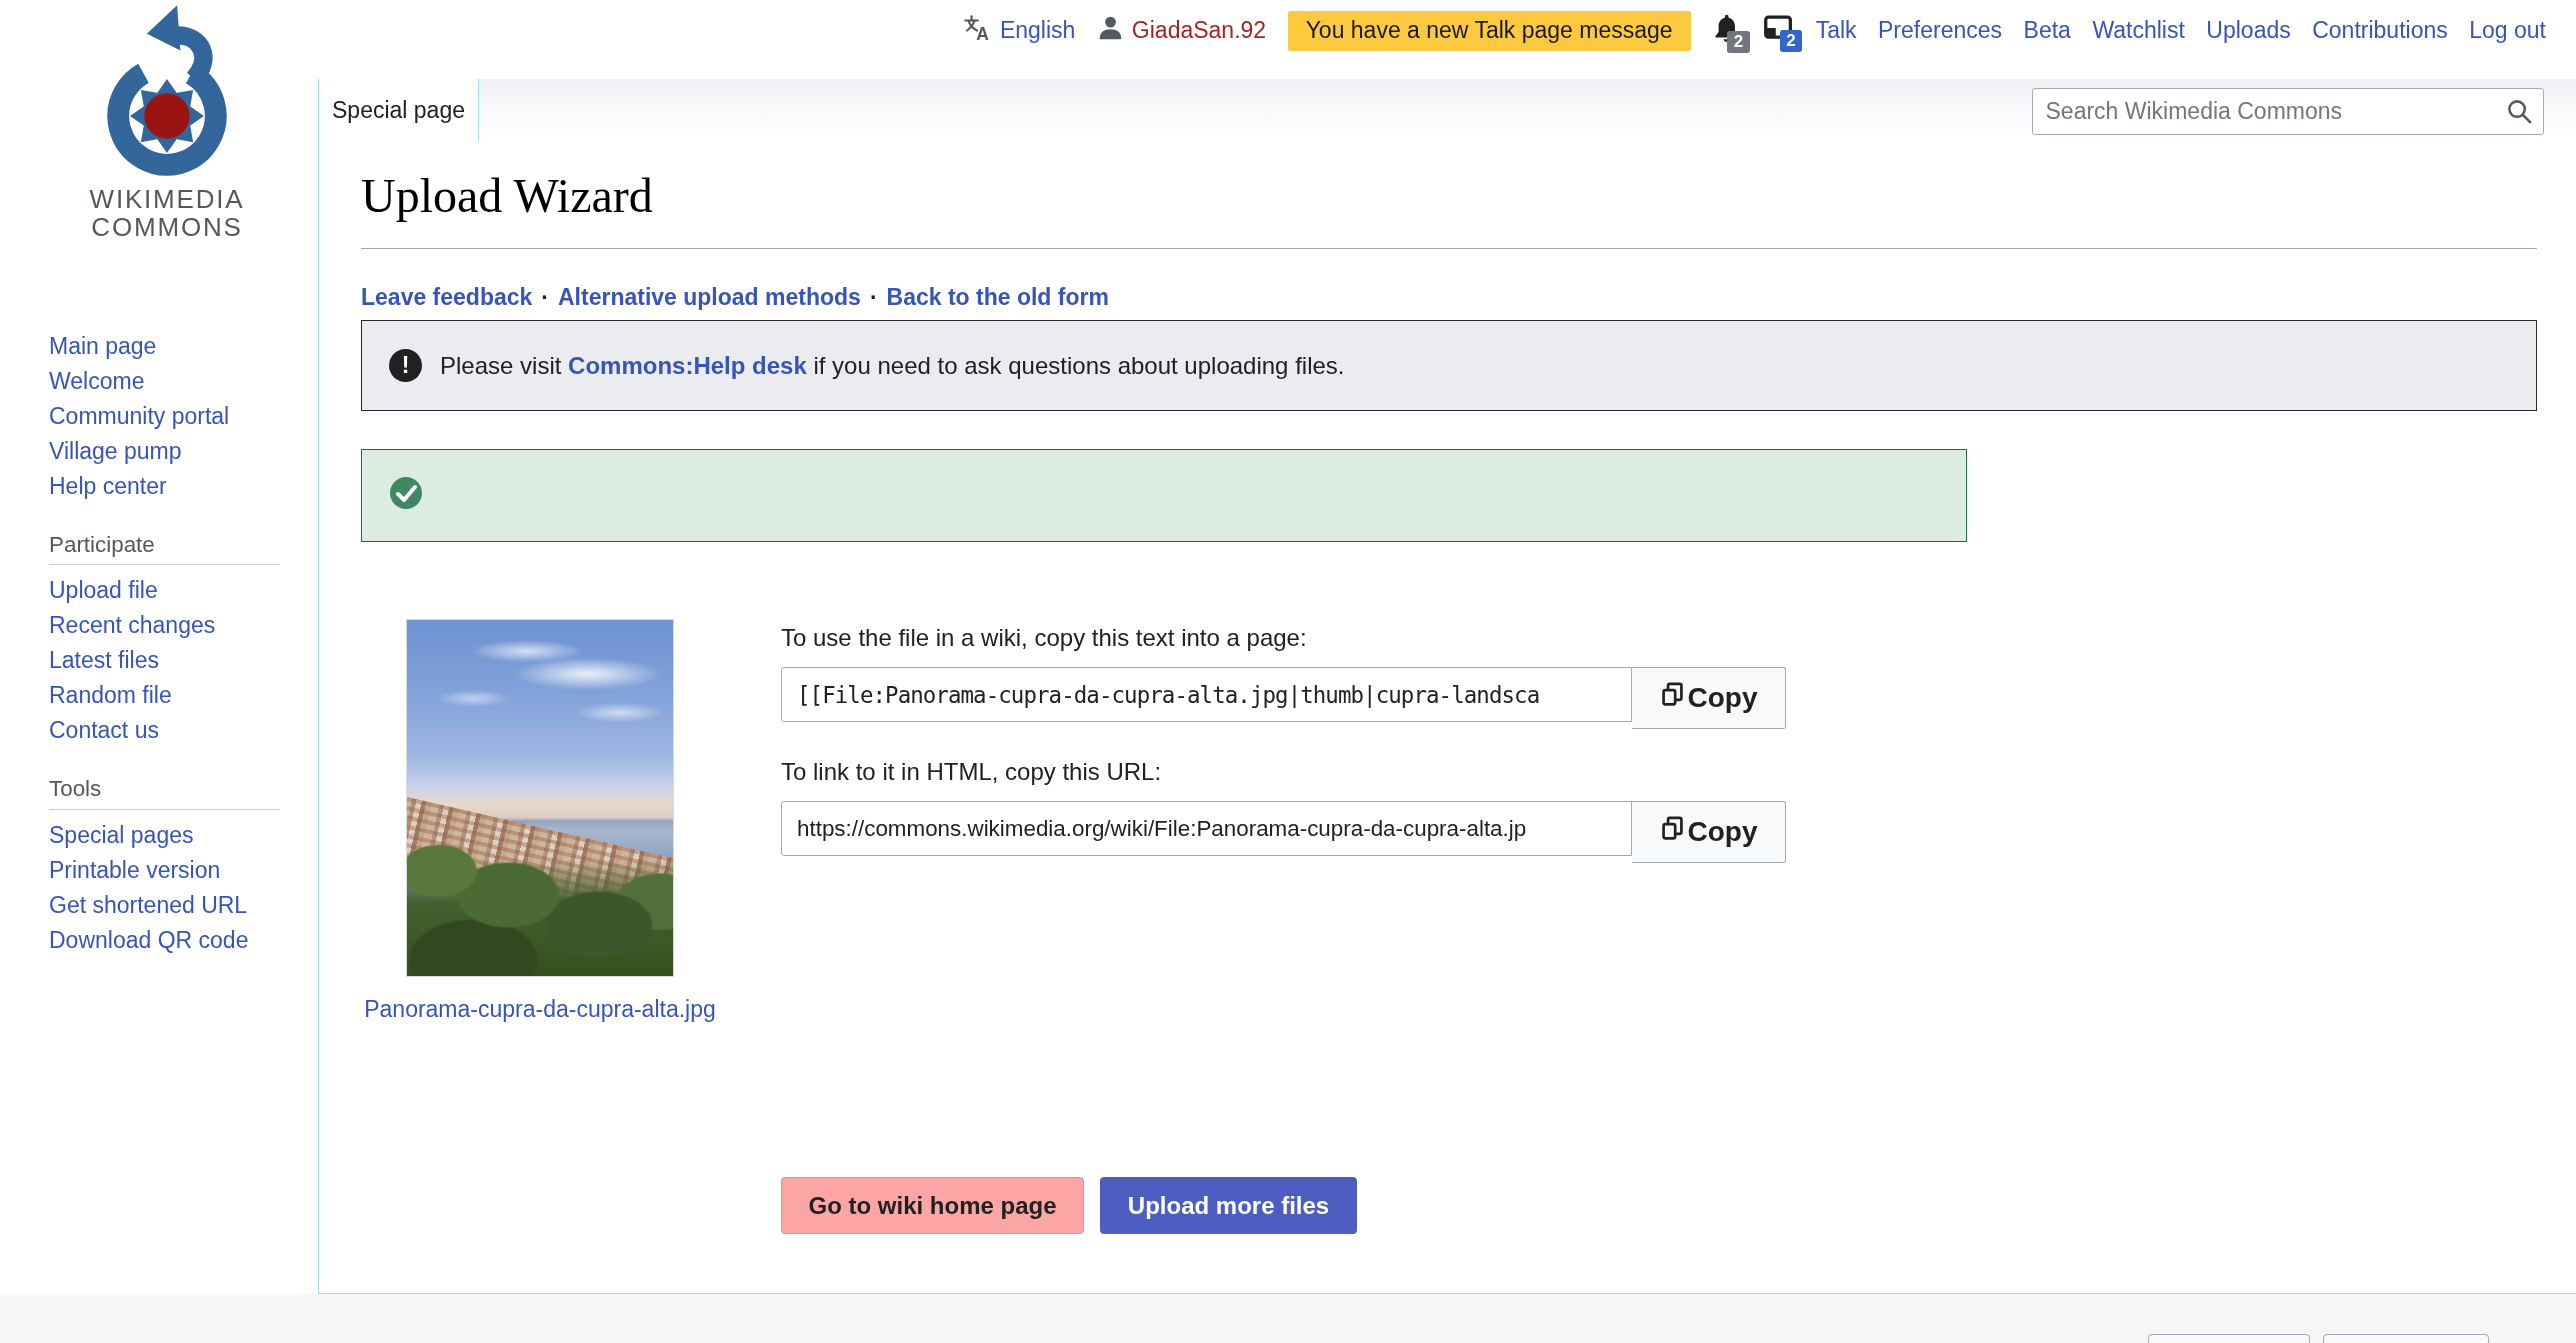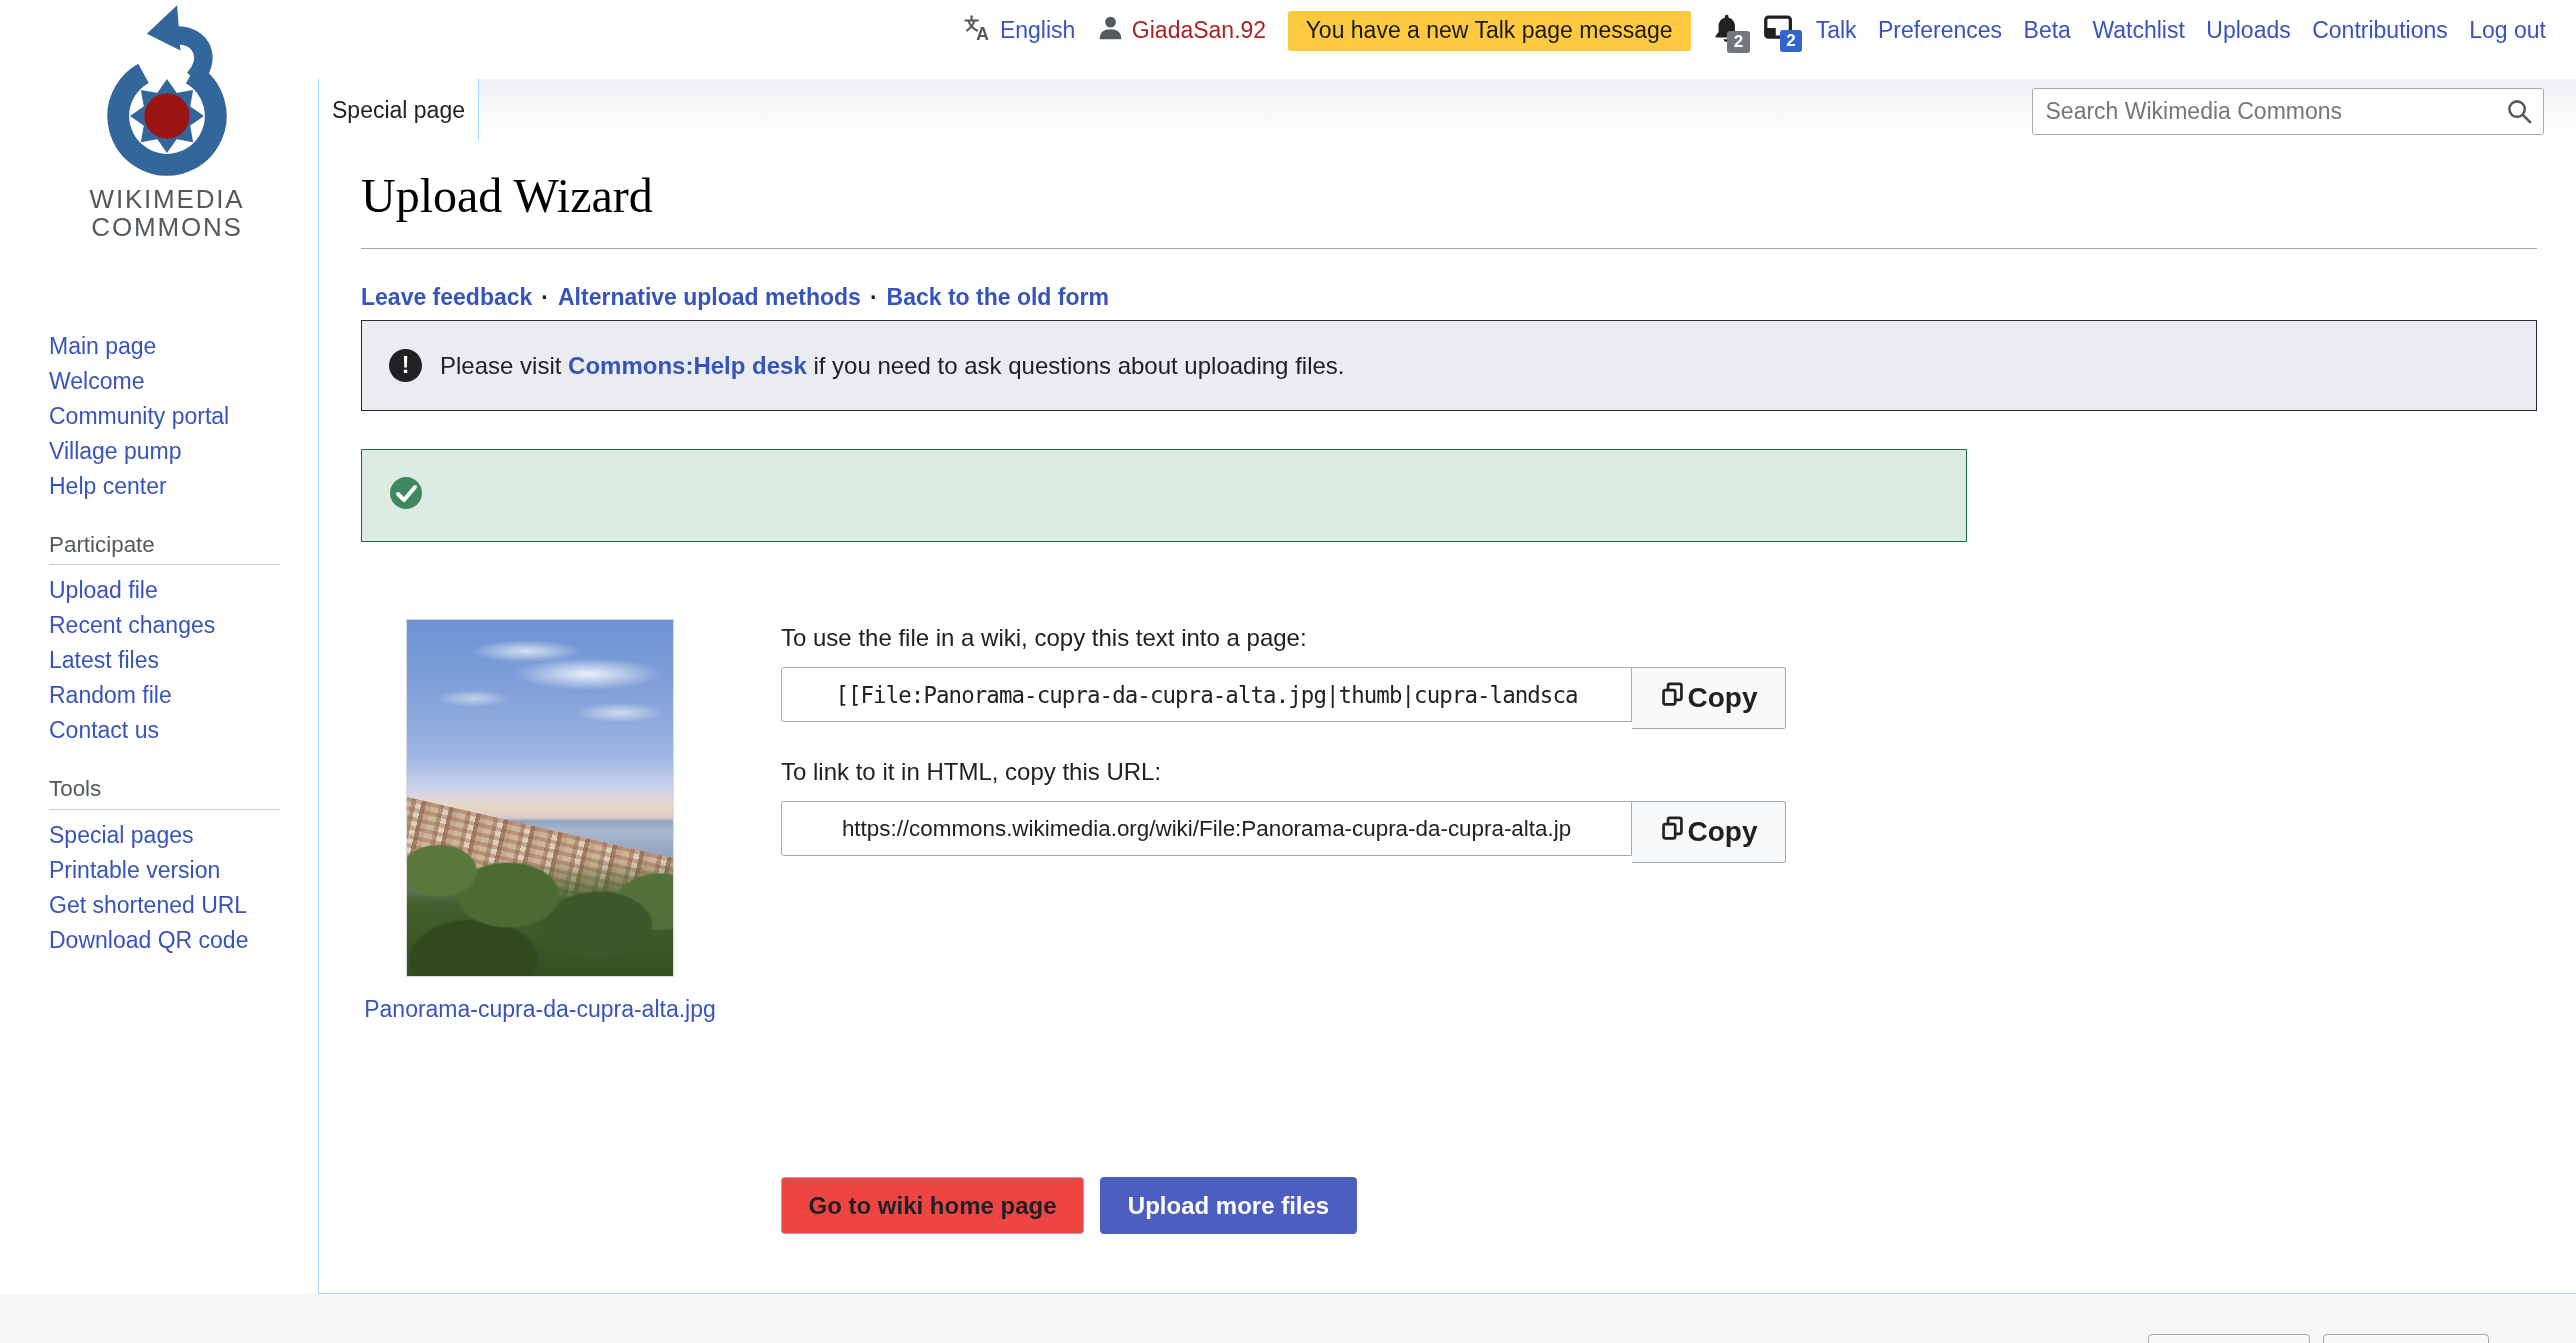--- a/index.html
+++ b/index.html
@@ -153,35 +153,35 @@
     text-align: center; font-size: 23px;
   }
 
   
   .right-col { position: absolute; left: 462px; top: 483px; width: 1005px; }
   .field-label { position: absolute; left: 0; font-size: 24px; color: #202122; }
   .copy-group { position: absolute; left: 0; width: 1005px; height: 55px; display: flex; }
   .copy-group input {
     flex: 1; height: 55px; border: 1.8px solid #a2a9b1; border-radius: 2.7px 0 0 2.7px;
     padding: 0 15px; font-size: 22.4px; color: #202122; background: #fff; outline: none;
-    overflow: hidden; text-overflow: clip; white-space: nowrap; text-align: center;
+    overflow: hidden; text-overflow: clip; white-space: nowrap;
   }
   .mono input { font-family: "DejaVu Sans Mono", monospace; letter-spacing: -0.9px; }
   .sans input { font-family: "Liberation Sans", sans-serif; }
   .copy-btn {
     width: 154px; height: 62px; background: #f8f9fa;
     border: 1.8px solid #a2a9b1; border-left: none; border-radius: 0 2.7px 2.7px 0;
     display: flex; align-items: center; justify-content: center; gap: 3px;
     font-size: 28px; font-weight: bold; color: #202122; cursor: pointer;
   }
 
   .action-row { position: absolute; left: 462px; top: 1036px; display: flex; gap: 16px; }
   .btn { height: 57px; border-radius: 3.6px; font-size: 24px; font-weight: bold;
          display: flex; align-items: center; justify-content: center; cursor: pointer; }
-  .btn-neutral { width: 303px; background: #ef4444; border: 1.8px solid #a2a9b1; color: #202122; }
+  .btn-neutral { width: 303px; background: #fca5a5; border: 1.8px solid #a2a9b1; color: #202122; }
   .btn-progressive { width: 257px; background: #4d5ec1; border: 1.8px solid #4d5ec1; color: #fff; }
 
   
   .footer { position: absolute; left: 0; right: 0; bottom: 0; height: 49px; background: #f6f6f6; }
   .stub-btn {
     position: absolute; bottom: 0; height: 9px; background: #f8f9fa;
     border: 1.8px solid #a2a9b1; border-bottom: none; border-radius: 4.5px 4.5px 0 0; cursor: pointer;
   }
   .stub-1 { right: 266px; width: 162px; }
   .stub-2 { right: 87px; width: 166px; }

